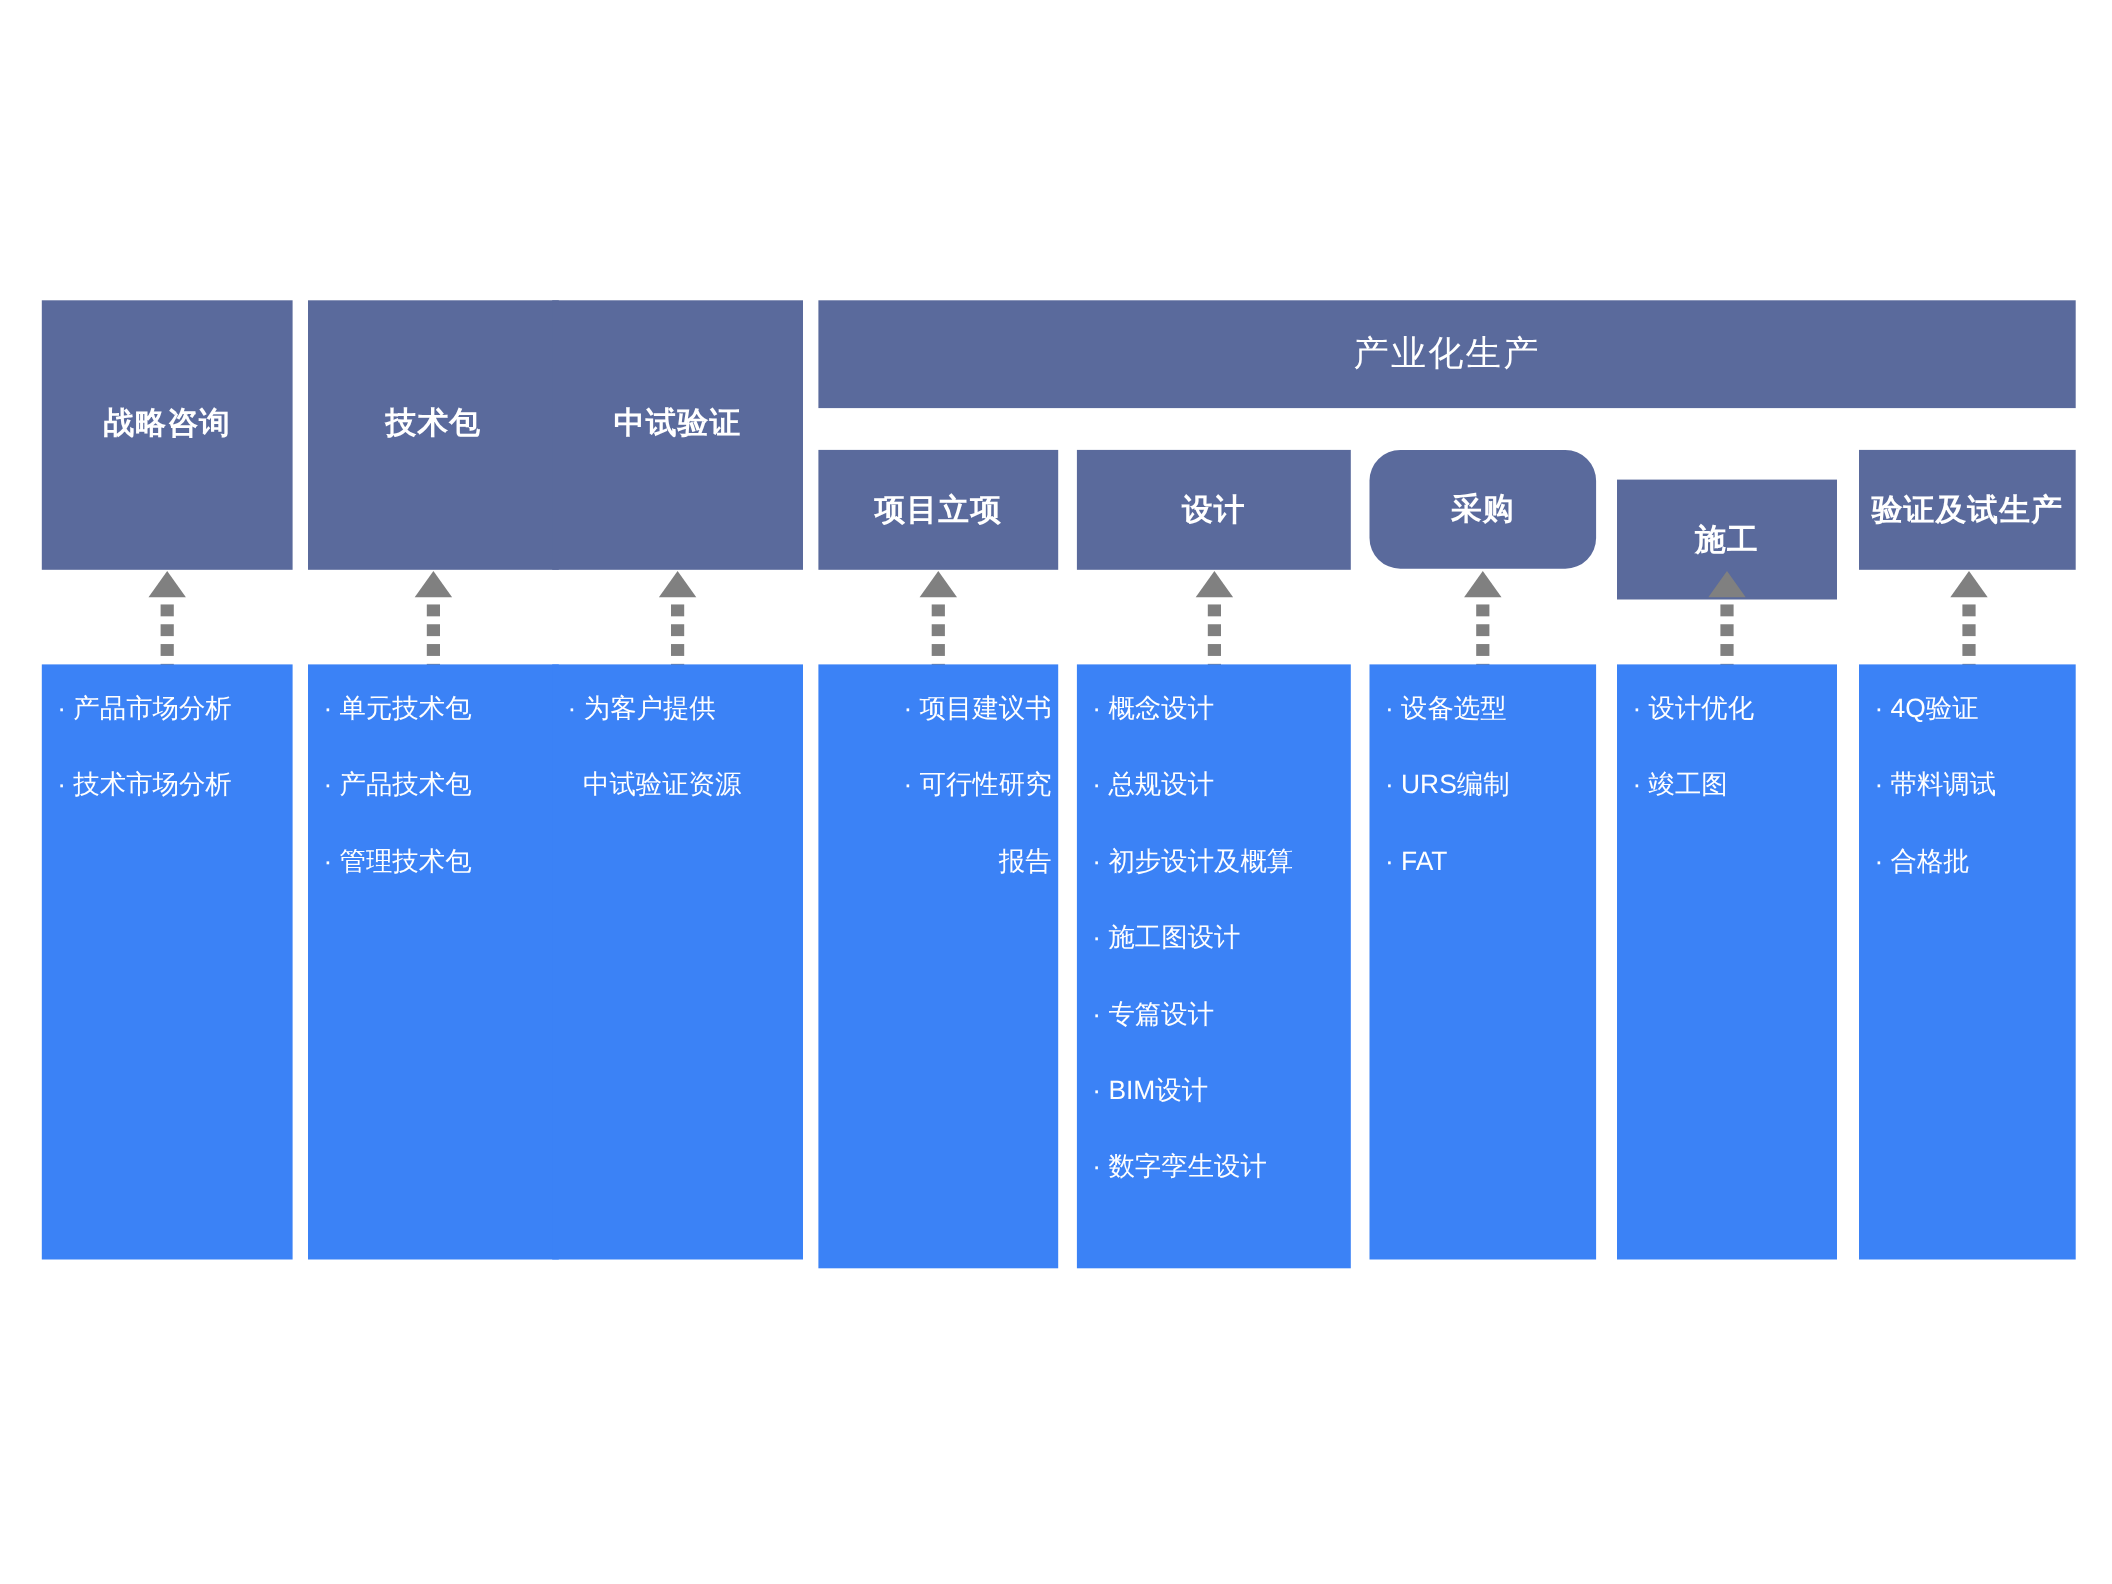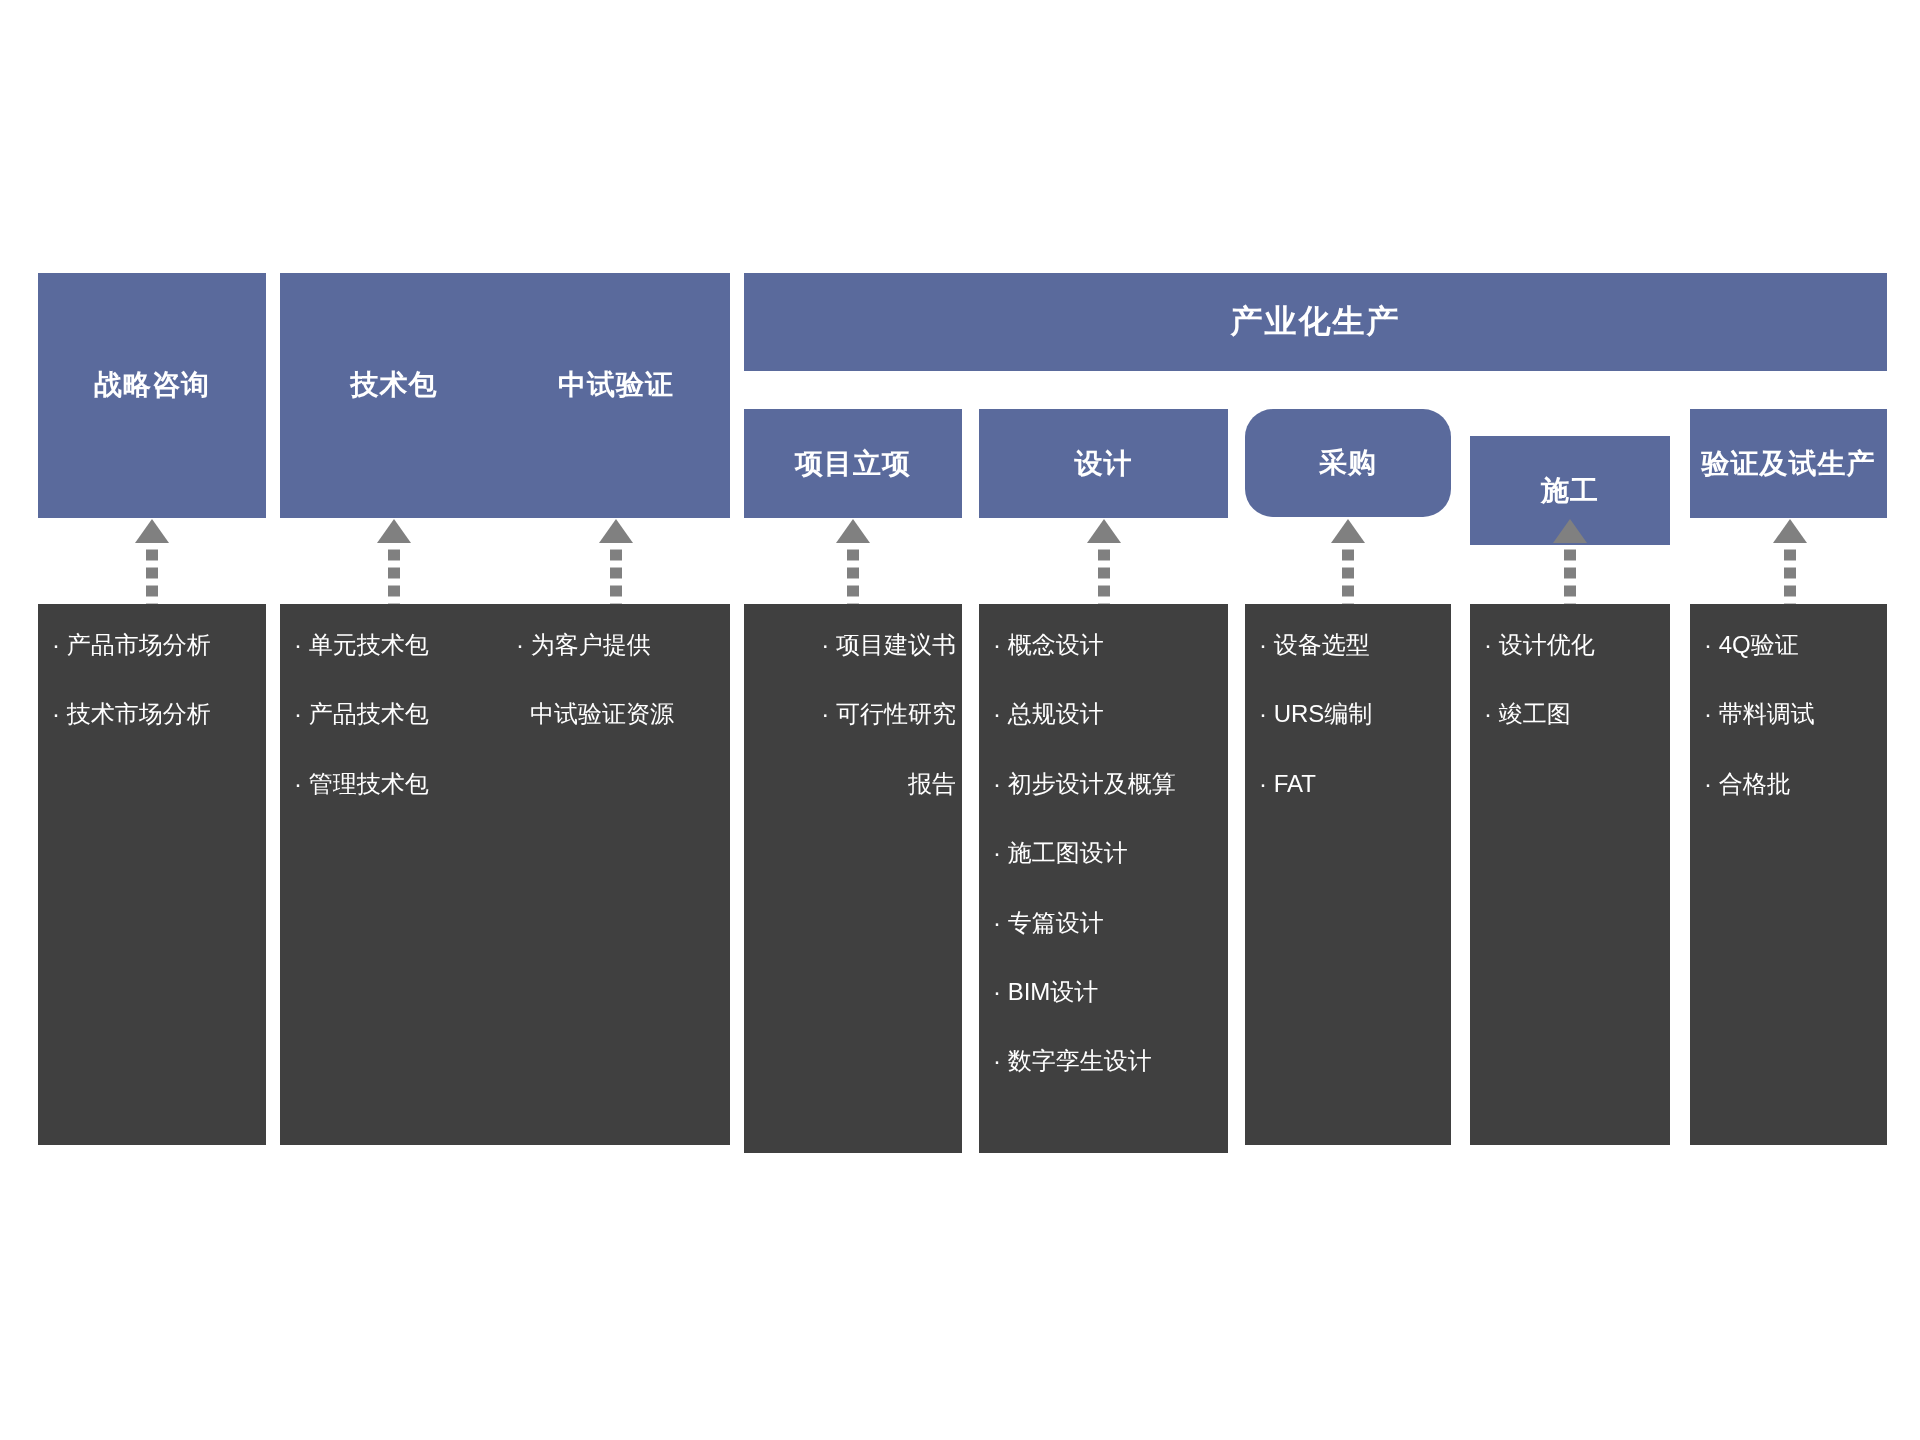--- a/index.html
+++ b/index.html
@@ -35,32 +35,32 @@
     box-sizing: border-box;
   }
   .blue-box.tall {
     align-items: center;
     padding-bottom: 22px;
   }
   .blue-header {
     position: absolute;
     background: #5a6a9c;
     color: #ffffff;
-    font-weight: bold;
+    font-weight: normal;
     display: flex;
     align-items: center;
     justify-content: center;
     letter-spacing: 2px;
     box-sizing: border-box;
   }
 
   
   .orange-box {
     position: absolute;
-    background: #404040;
+    background: #3b82f6;
     box-sizing: border-box;
     padding: 28px 0 0 0;
     overflow: hidden;
   }
   .bullet-list {
     list-style: none;
     margin: 0;
     padding: 0;
   }
   .bullet-list li {

